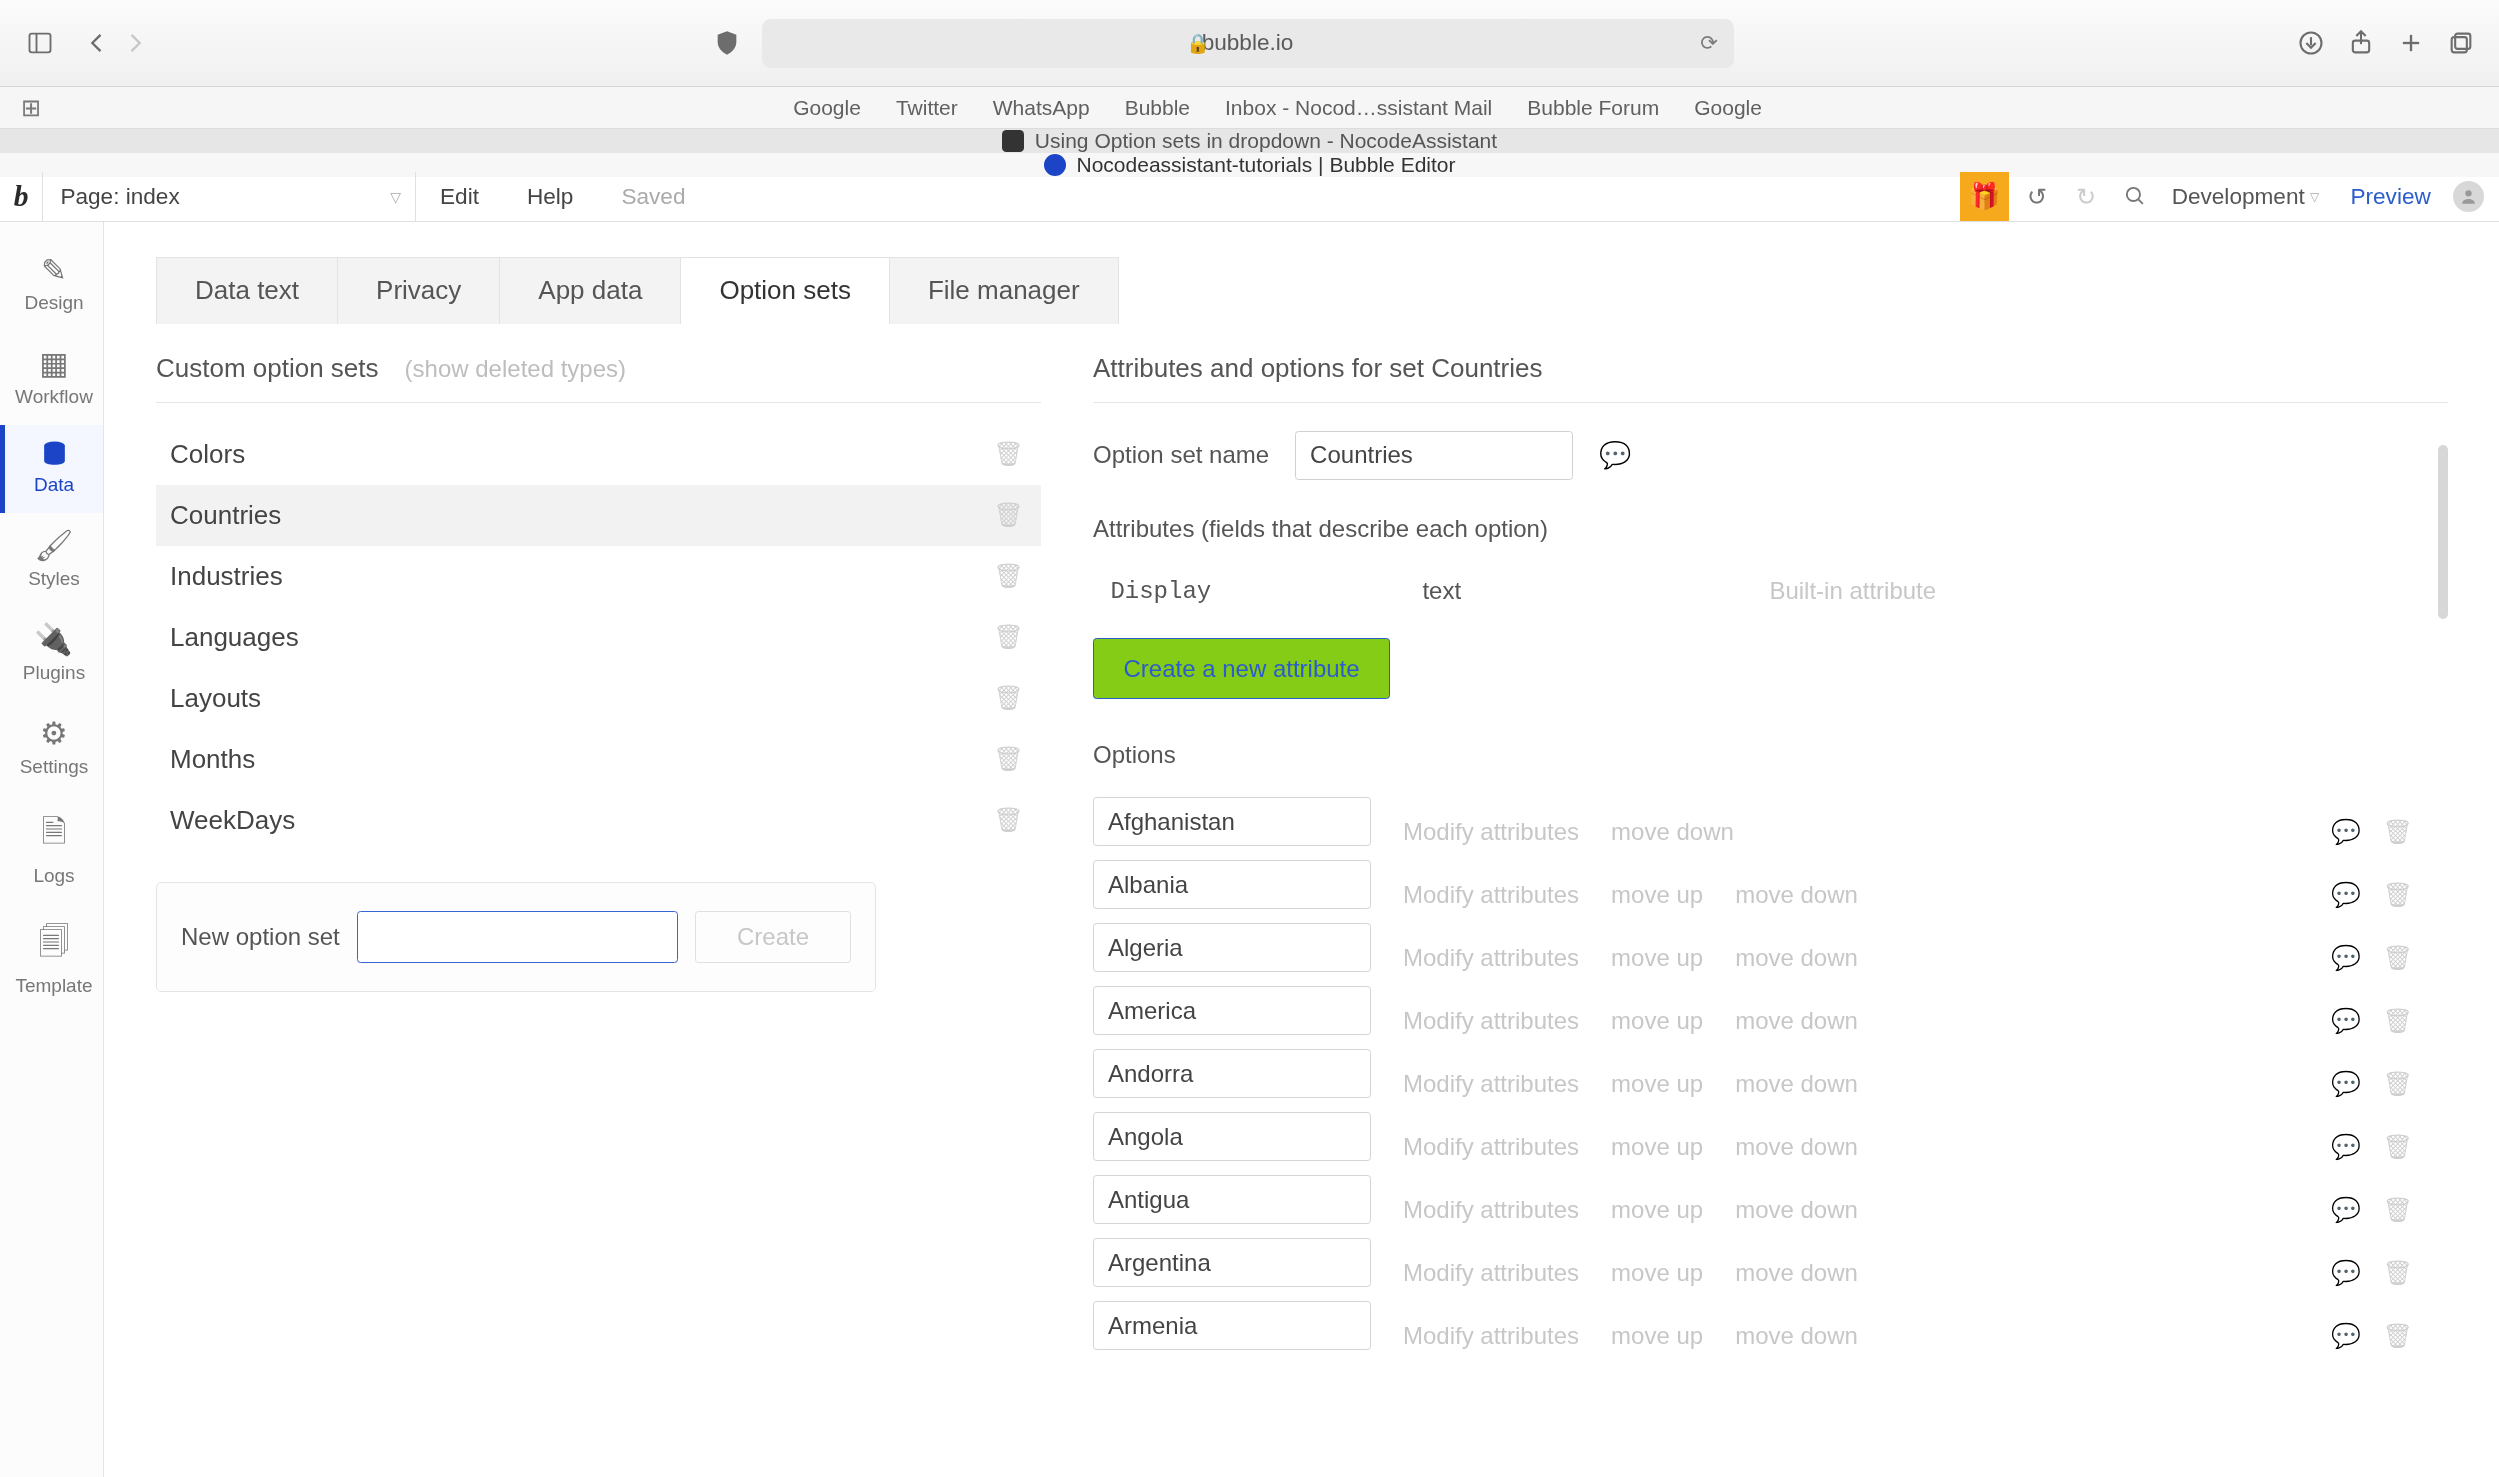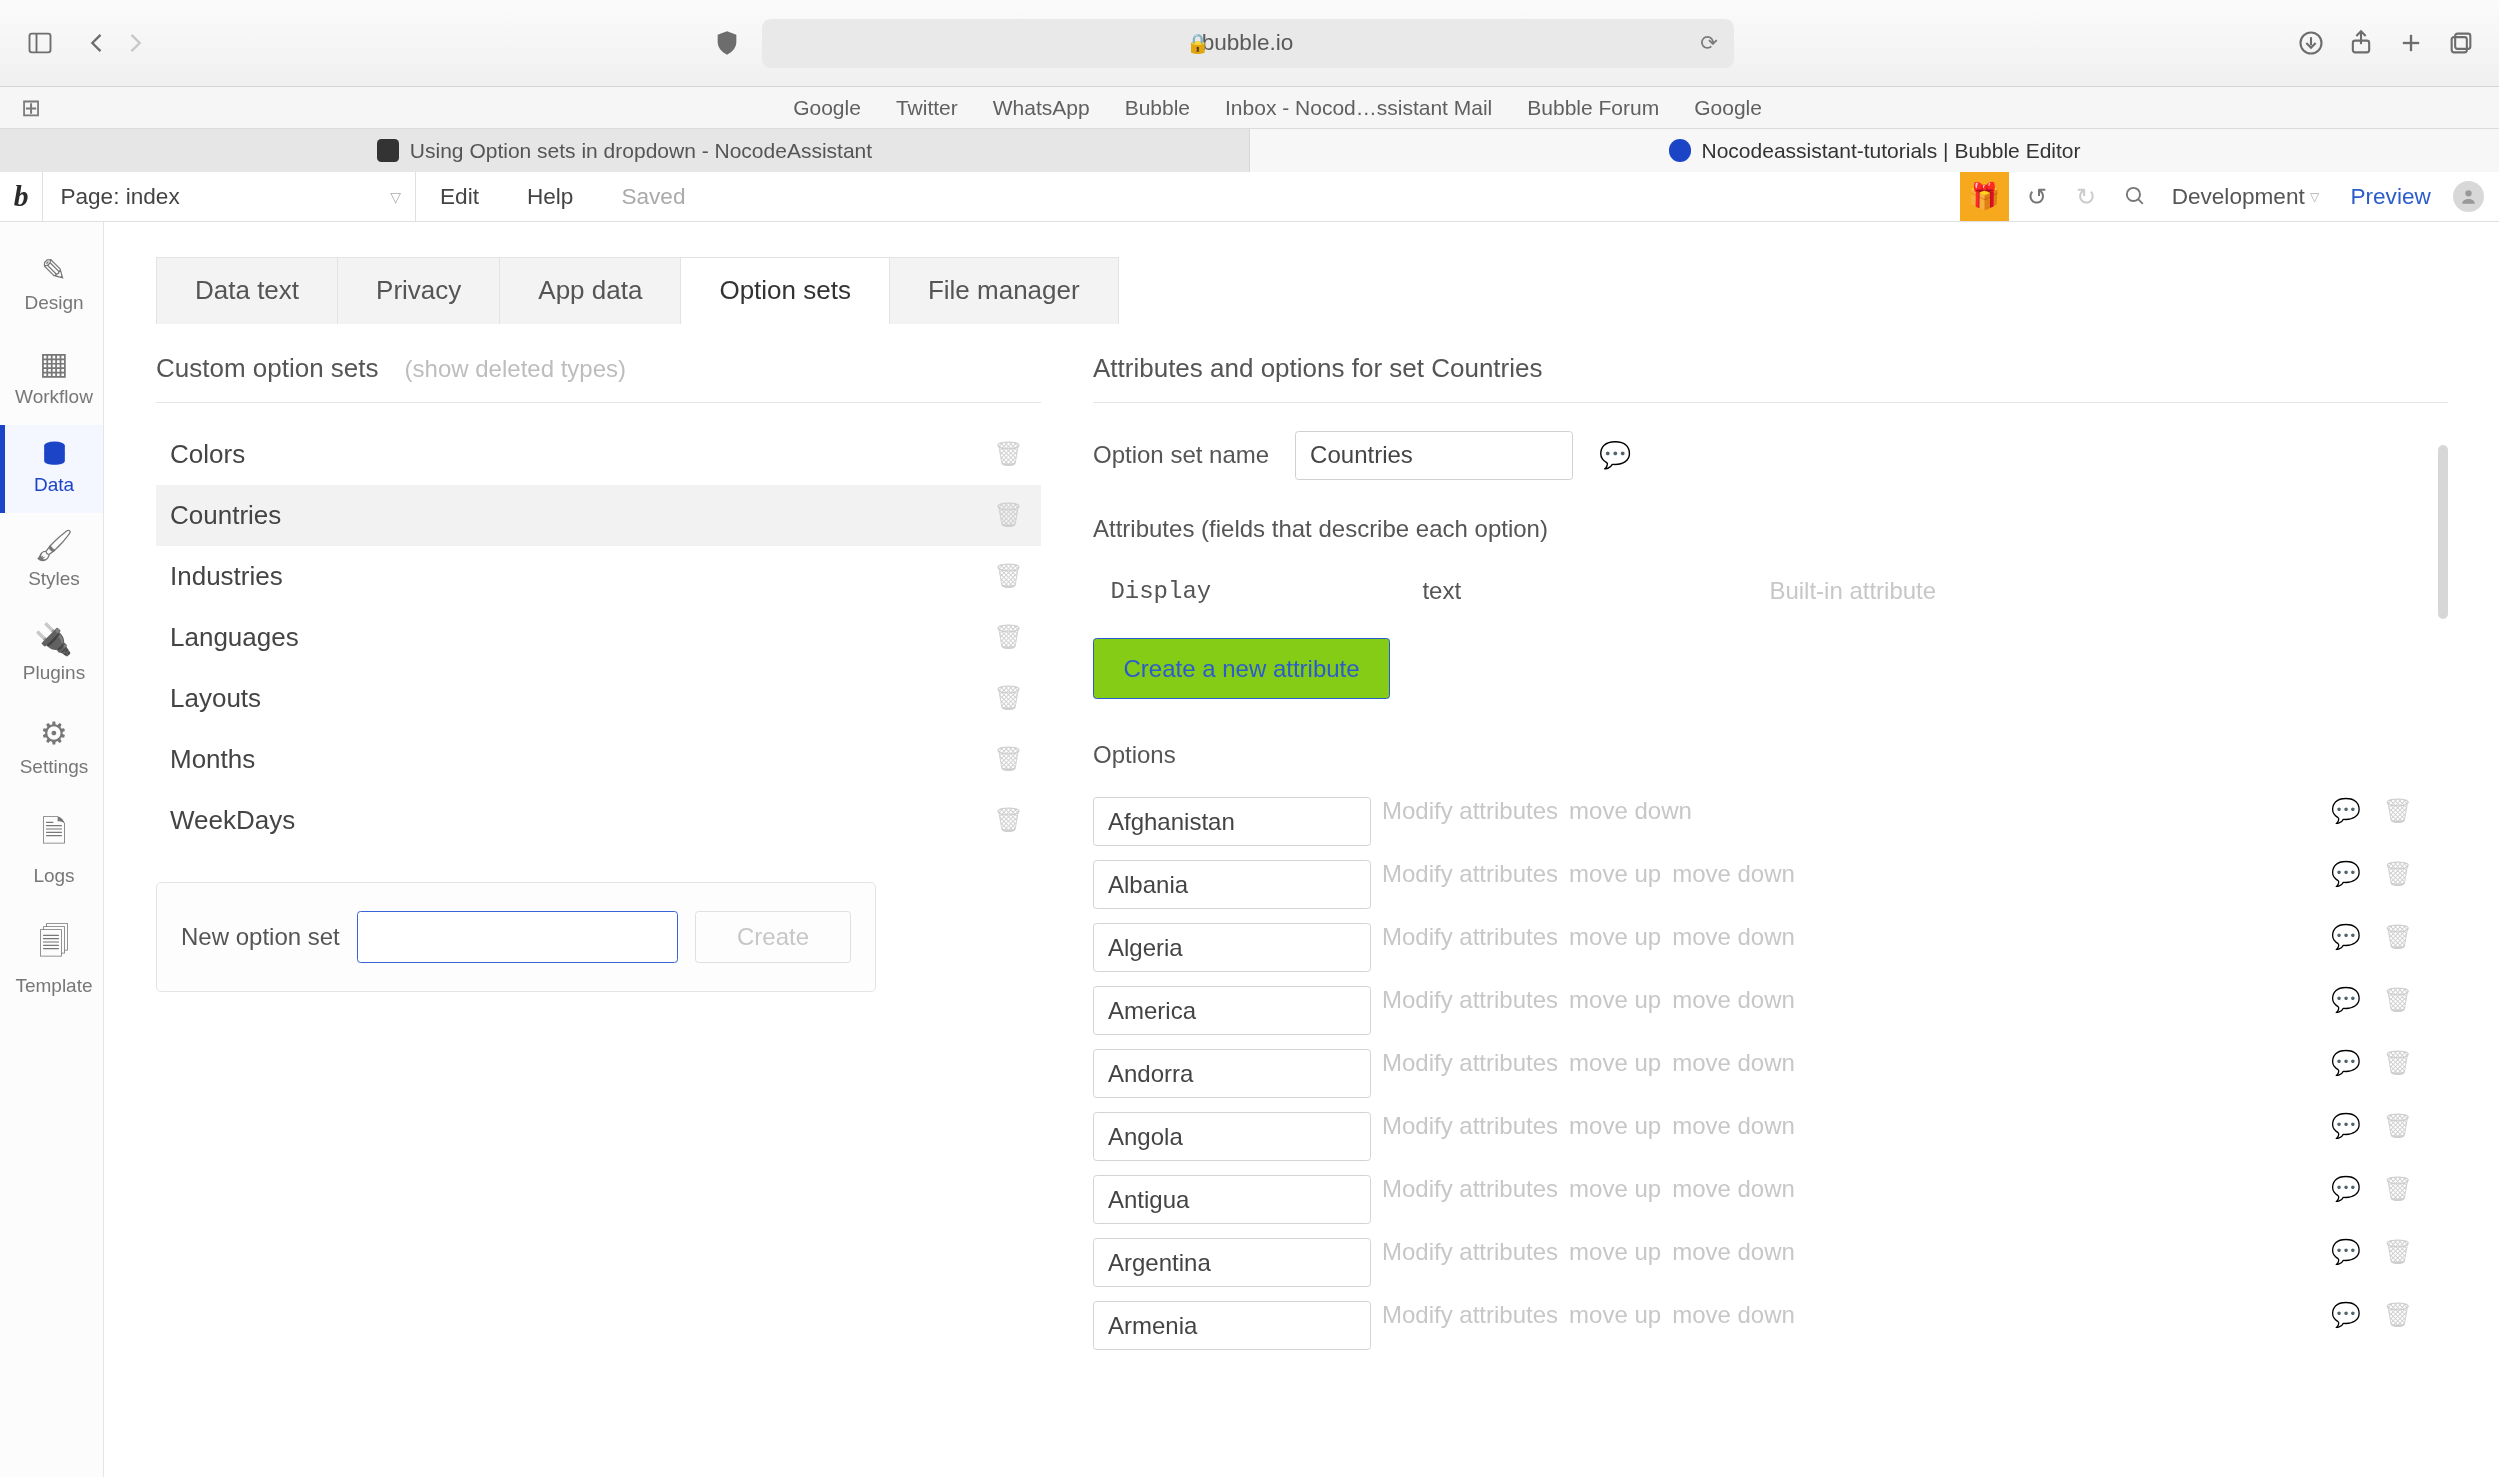--- a/index.html
+++ b/index.html
@@ -12,21 +12,21 @@
   .sf-nav { display:flex; gap:7px; margin-left:7px; }
   .sf-spacer { flex:1; }
   .sf-url { flex:0 0 972px; height:49px; background:#e9e9e9; border-radius:8.7px; display:flex; align-items:center; justify-content:center; color:#5a5a5a; font-size:22.6px; position:relative; }
   .sf-url .lock { position:absolute; left:425px; font-size:19px; color:#7a7a7a; }
   .sf-url .reload { position:absolute; right:15.6px; font-size:21px; color:#7a7a7a; }
 
   .bookmarks { height:42px; background:#f6f6f6; border-bottom:0.9px solid #dcdcdc; display:flex; align-items:center; padding:0 21px; gap:35px; font-size:21px; color:#606060; }
   .bookmarks .grid-ic { font-size:24px; color:#7a7a7a; }
   .bookmarks .center { flex:1; display:flex; justify-content:center; gap:35px; }
 
-  .browser-tabs { height:43px; display:flex; }
+  .browser-tabs { height:43px; display:flex;flex-direction:column; }
   .btab { flex:1; display:flex; align-items:center; justify-content:center; gap:10.4px; font-size:21px; border-right:0.9px solid #d8d8d8; }
   .btab.bg { background:#e6e6e6; color:#555; }
   .btab.fg { background:#f7f7f7; color:#333; }
   .btab .favicon { width:22.6px; height:22.6px; border-radius:4.3px; }
 
   
   .bubble-header { height:50px; background:#fff; border-bottom:0.9px solid #e0e0e0; display:flex; align-items:center; font-size:22.6px; }
   .bubble-logo { width:43px; height:50px; display:flex; align-items:center; justify-content:center; font-family: Georgia, serif; font-style:italic; font-size:29.5px; font-weight:bold; color:#2b2b2b; border-right:0.9px solid #e0e0e0; }
   .page-sel { width:373px; height:50px; border-right:0.9px solid #e0e0e0; display:flex; align-items:center; padding:0 17.4px; color:#444; position:relative; }
   .page-sel .caret { position:absolute; right:14px; color:#aaa; font-size:14px; }
@@ -78,21 +78,21 @@
 
   .sub-head { font-size:24px; color:#555; margin-bottom:19px; }
   .field-row { display:flex; align-items:center; font-size:24px; color:#555; padding:15.6px 17.4px; }
   .field-row .c1 { width:312px;font-family:Liberation Mono, monospace; }
   .field-row .c2 { width:347px; }
   .field-row .c3 { color:#c7c7c7; }
 
   .new-attr { margin-top:17.4px; border:1.7px solid #2b5ccc; color:#2b5ccc; background:#84cc16; font-size:24px; padding:15.6px 29.5px; border-radius:3.5px; }
 
   .options-head { font-size:24px; color:#555; margin:42px 0 21px; }
-  .opt-row { display:flex; align-items:flex-start; gap:11px; padding:7px 0; }
+  .opt-row { display:flex; align-items:flex-end; gap:32px; padding:7px 0; }
   .opt-row input { width:278px; height:49px; border:0.9px solid #d4d4d4; border-radius:3.5px; padding:0 14px; font-size:24px; color:#444; background:#fff; }
   .opt-act { color:#c7c7c7; font-size:24px; }
   .opt-icons { margin-left:auto; display:flex; gap:21px; color:#cfcfcf; font-size:24px; margin-right:35px; }
 
   .scroll-ind { position:absolute; right:0; top:92px; width:10.4px; height:174px; background:#d7d7d7; border-radius:5.2px; }
 
   svg { display:block; }
 </style>
 </head>
 <body>

